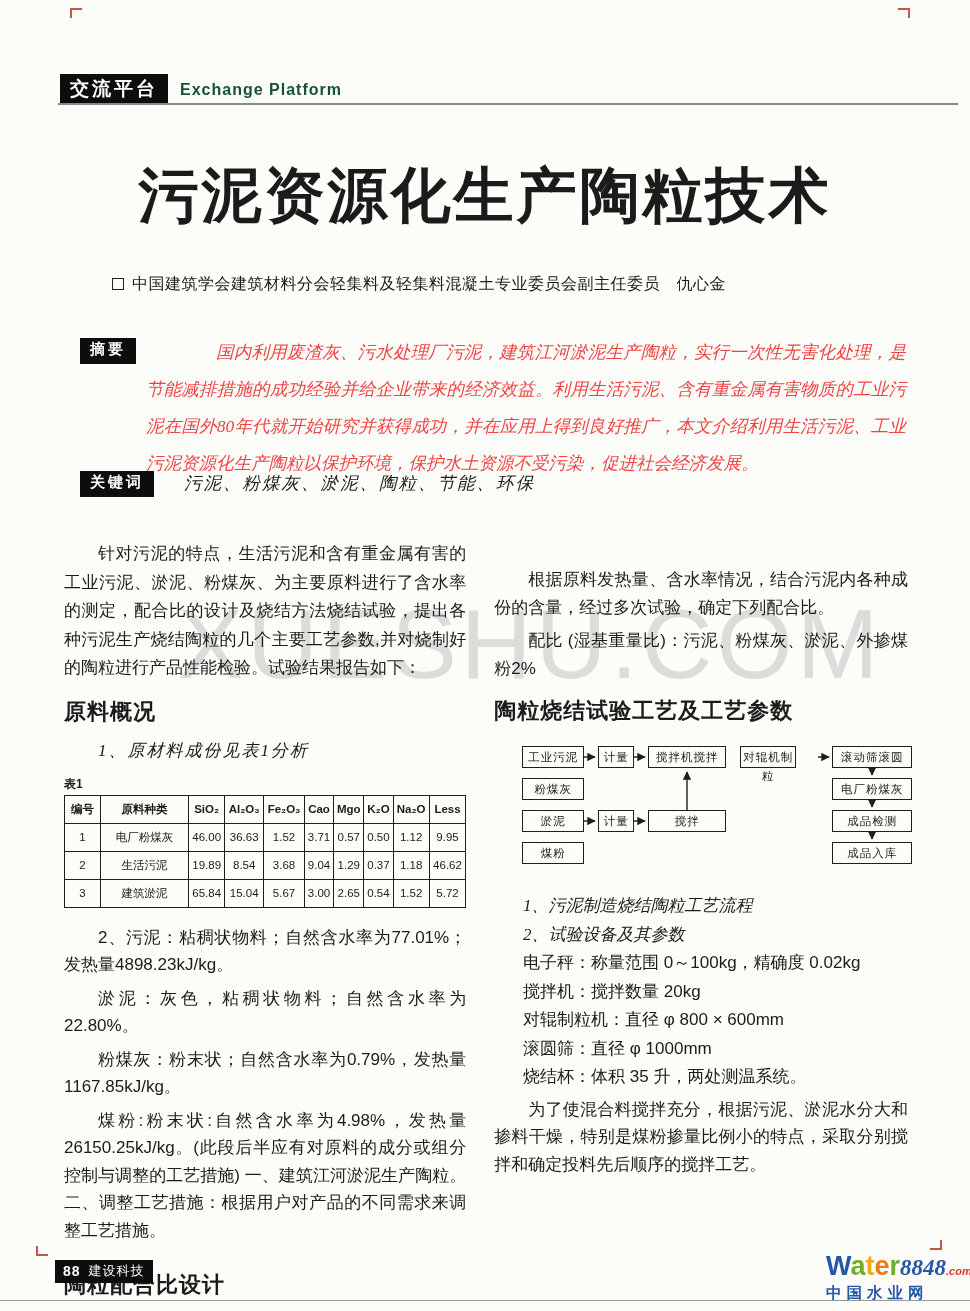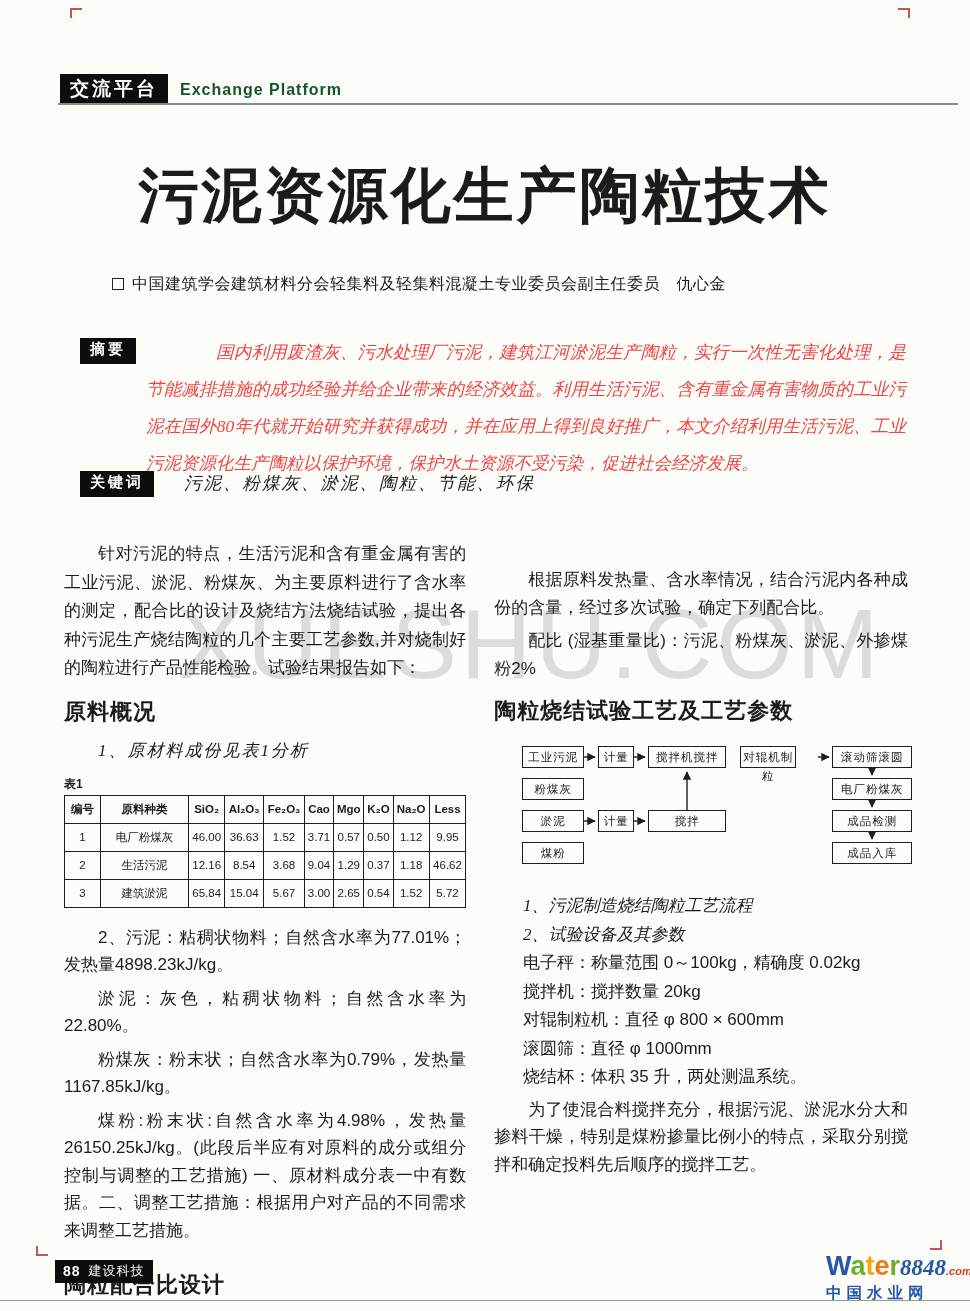--- a/index.html
+++ b/index.html
@@ -165,21 +165,21 @@
               <td>1.52</td>
               <td>3.71</td>
               <td>0.57</td>
               <td>0.50</td>
               <td>1.12</td>
               <td>9.95</td>
             </tr>
             <tr>
               <td>2</td>
               <td>生活污泥</td>
-              <td>12.16</td>
+              <td>19.89</td>
               <td>8.54</td>
               <td>3.68</td>
               <td>9.04</td>
               <td>1.29</td>
               <td>0.37</td>
               <td>1.18</td>
               <td>46.62</td>
             </tr>
             <tr>
               <td>3</td>
@@ -192,21 +192,21 @@
               <td>0.54</td>
               <td>1.52</td>
               <td>5.72</td>
             </tr>
           </tbody>
         </table>
 
       <p class="body" style="margin-top:16px;">2、污泥：粘稠状物料；自然含水率为77.01%；发热量4898.23kJ/kg。</p>
       <p class="body">淤泥：灰色，粘稠状物料；自然含水率为22.80%。</p>
       <p class="body">粉煤灰：粉末状；自然含水率为0.79%，发热量1167.85kJ/kg。</p>
-      <p class="body">煤粉:粉末状:自然含水率为4.98%，发热量26150.25kJ/kg。(此段后半应有对原料的成分或组分控制与调整的工艺措施) 一、原材料成分表一中有数据。二、调整工艺措施：根据用户对产品的不同需求来调整工艺措施。</p>
+      <p class="body">煤粉:粉末状:自然含水率为4.98%，发热量26150.25kJ/kg。(此段后半应有对原料的成分或组分控制与调整的工艺措施) 一、建筑江河淤泥生产陶粒。二、调整工艺措施：根据用户对产品的不同需求来调整工艺措施。</p>
 
       <h2 class="section" style="margin-top:26px;">陶粒配合比设计</h2>
     </div>
 
     <div class="col-right">
       <p class="body">根据原料发热量、含水率情况，结合污泥内各种成份的含量，经过多次试验，确定下列配合比。</p>
       <p class="body">配比 (湿基重量比)：污泥、粉煤灰、淤泥、外掺煤粉2%</p>
 
       <h2 class="section">陶粒烧结试验工艺及工艺参数</h2>
 

